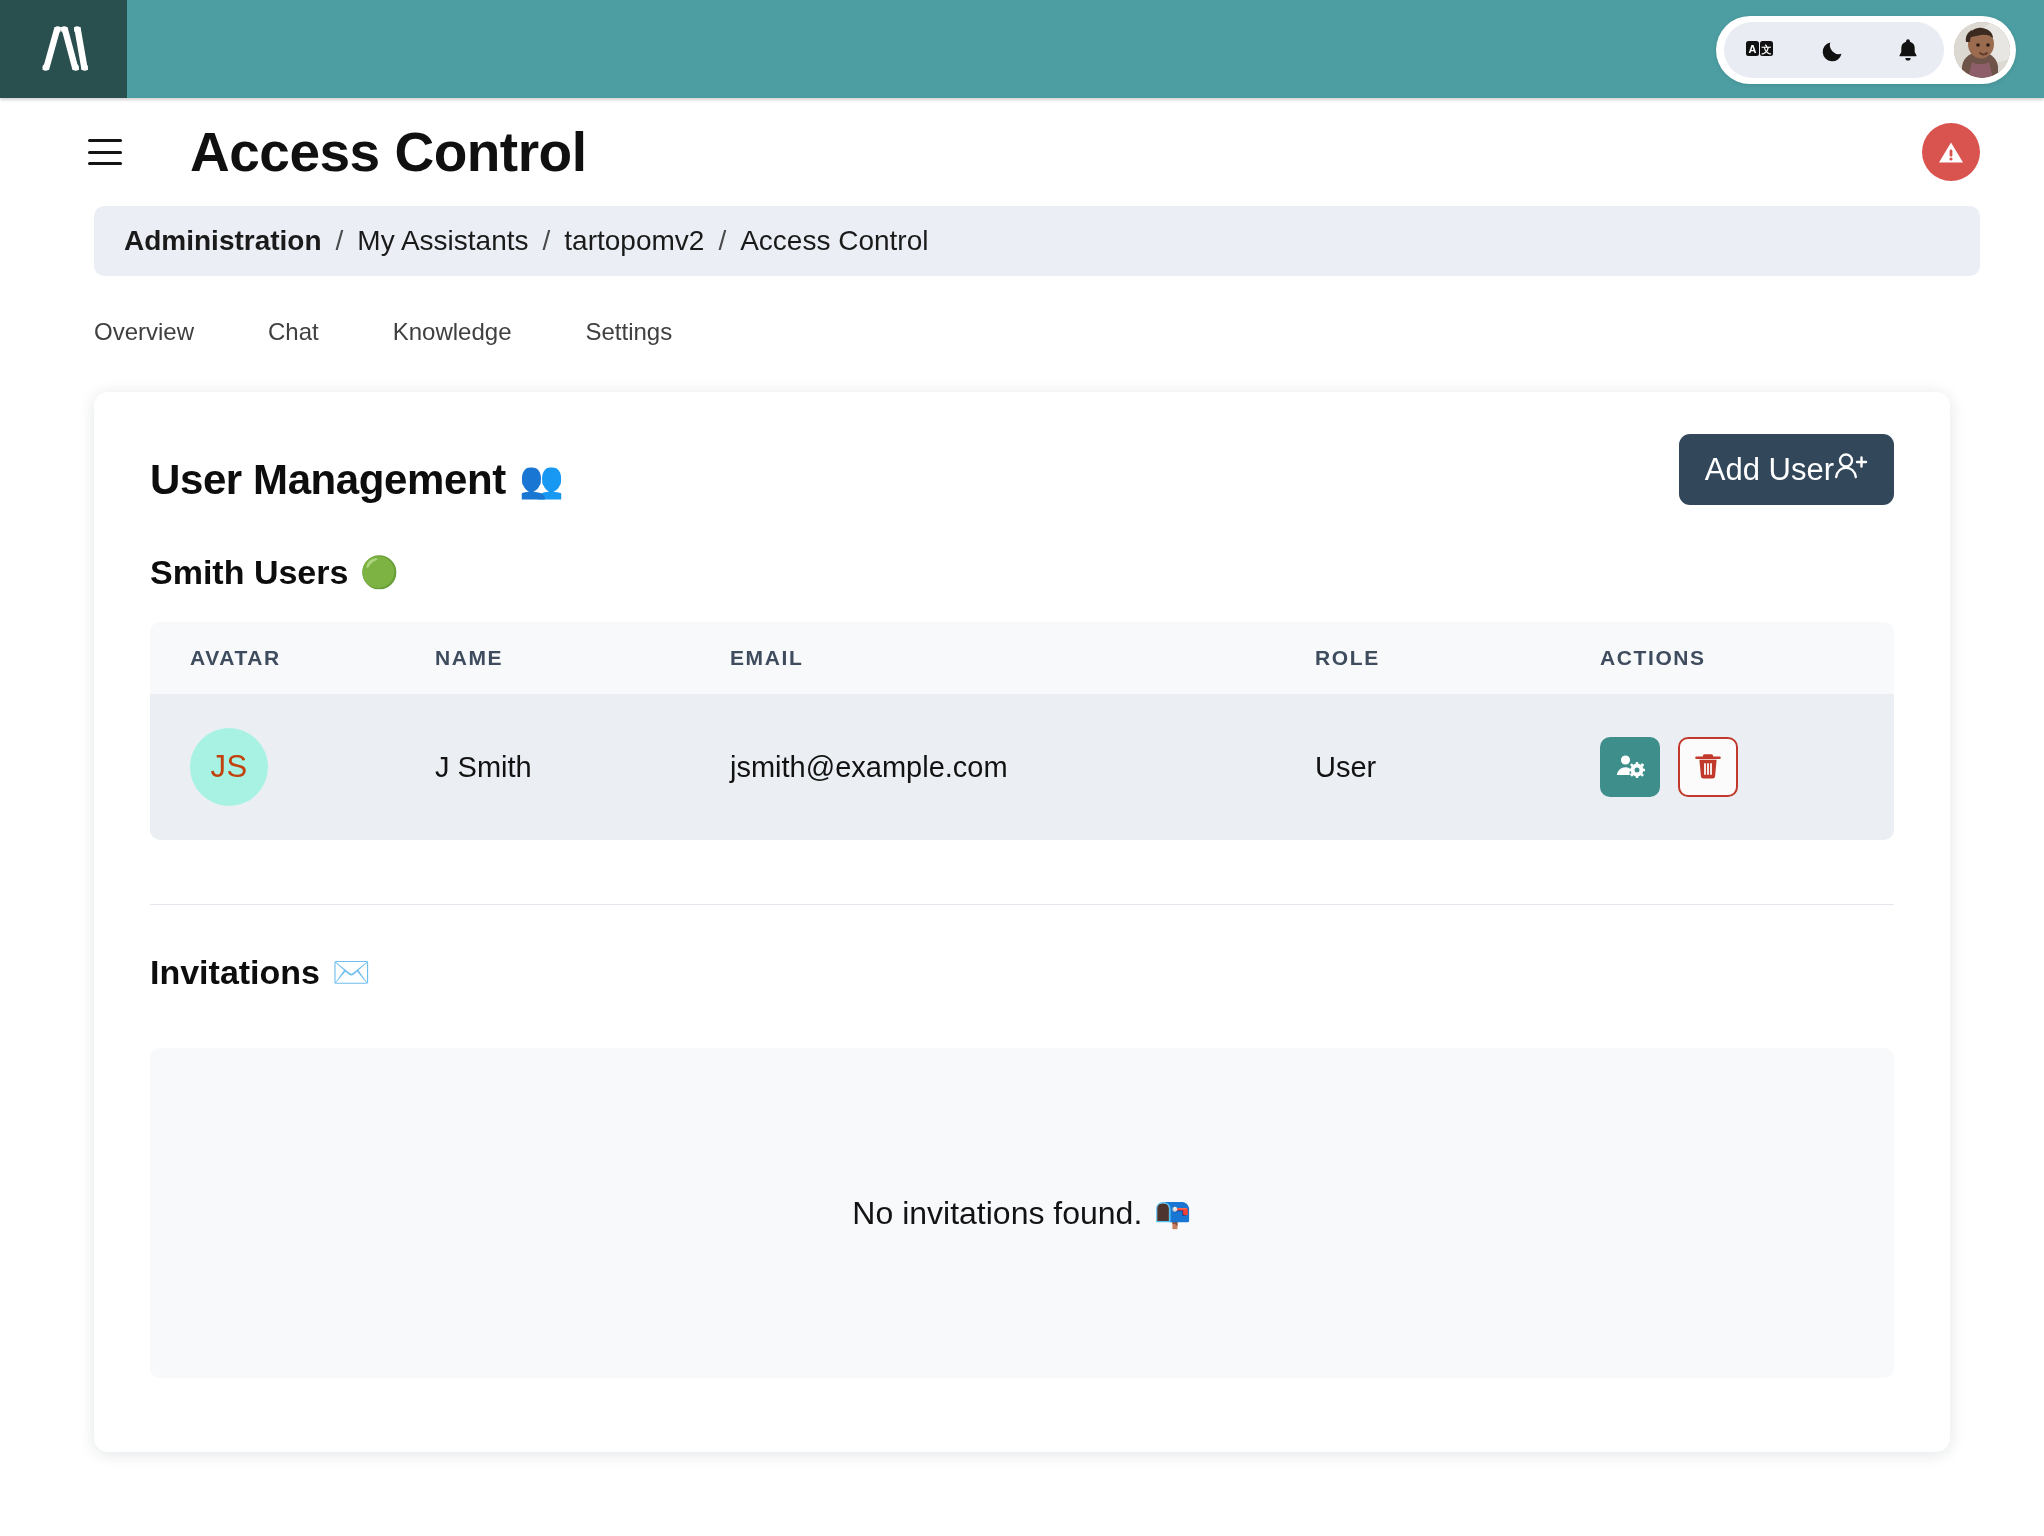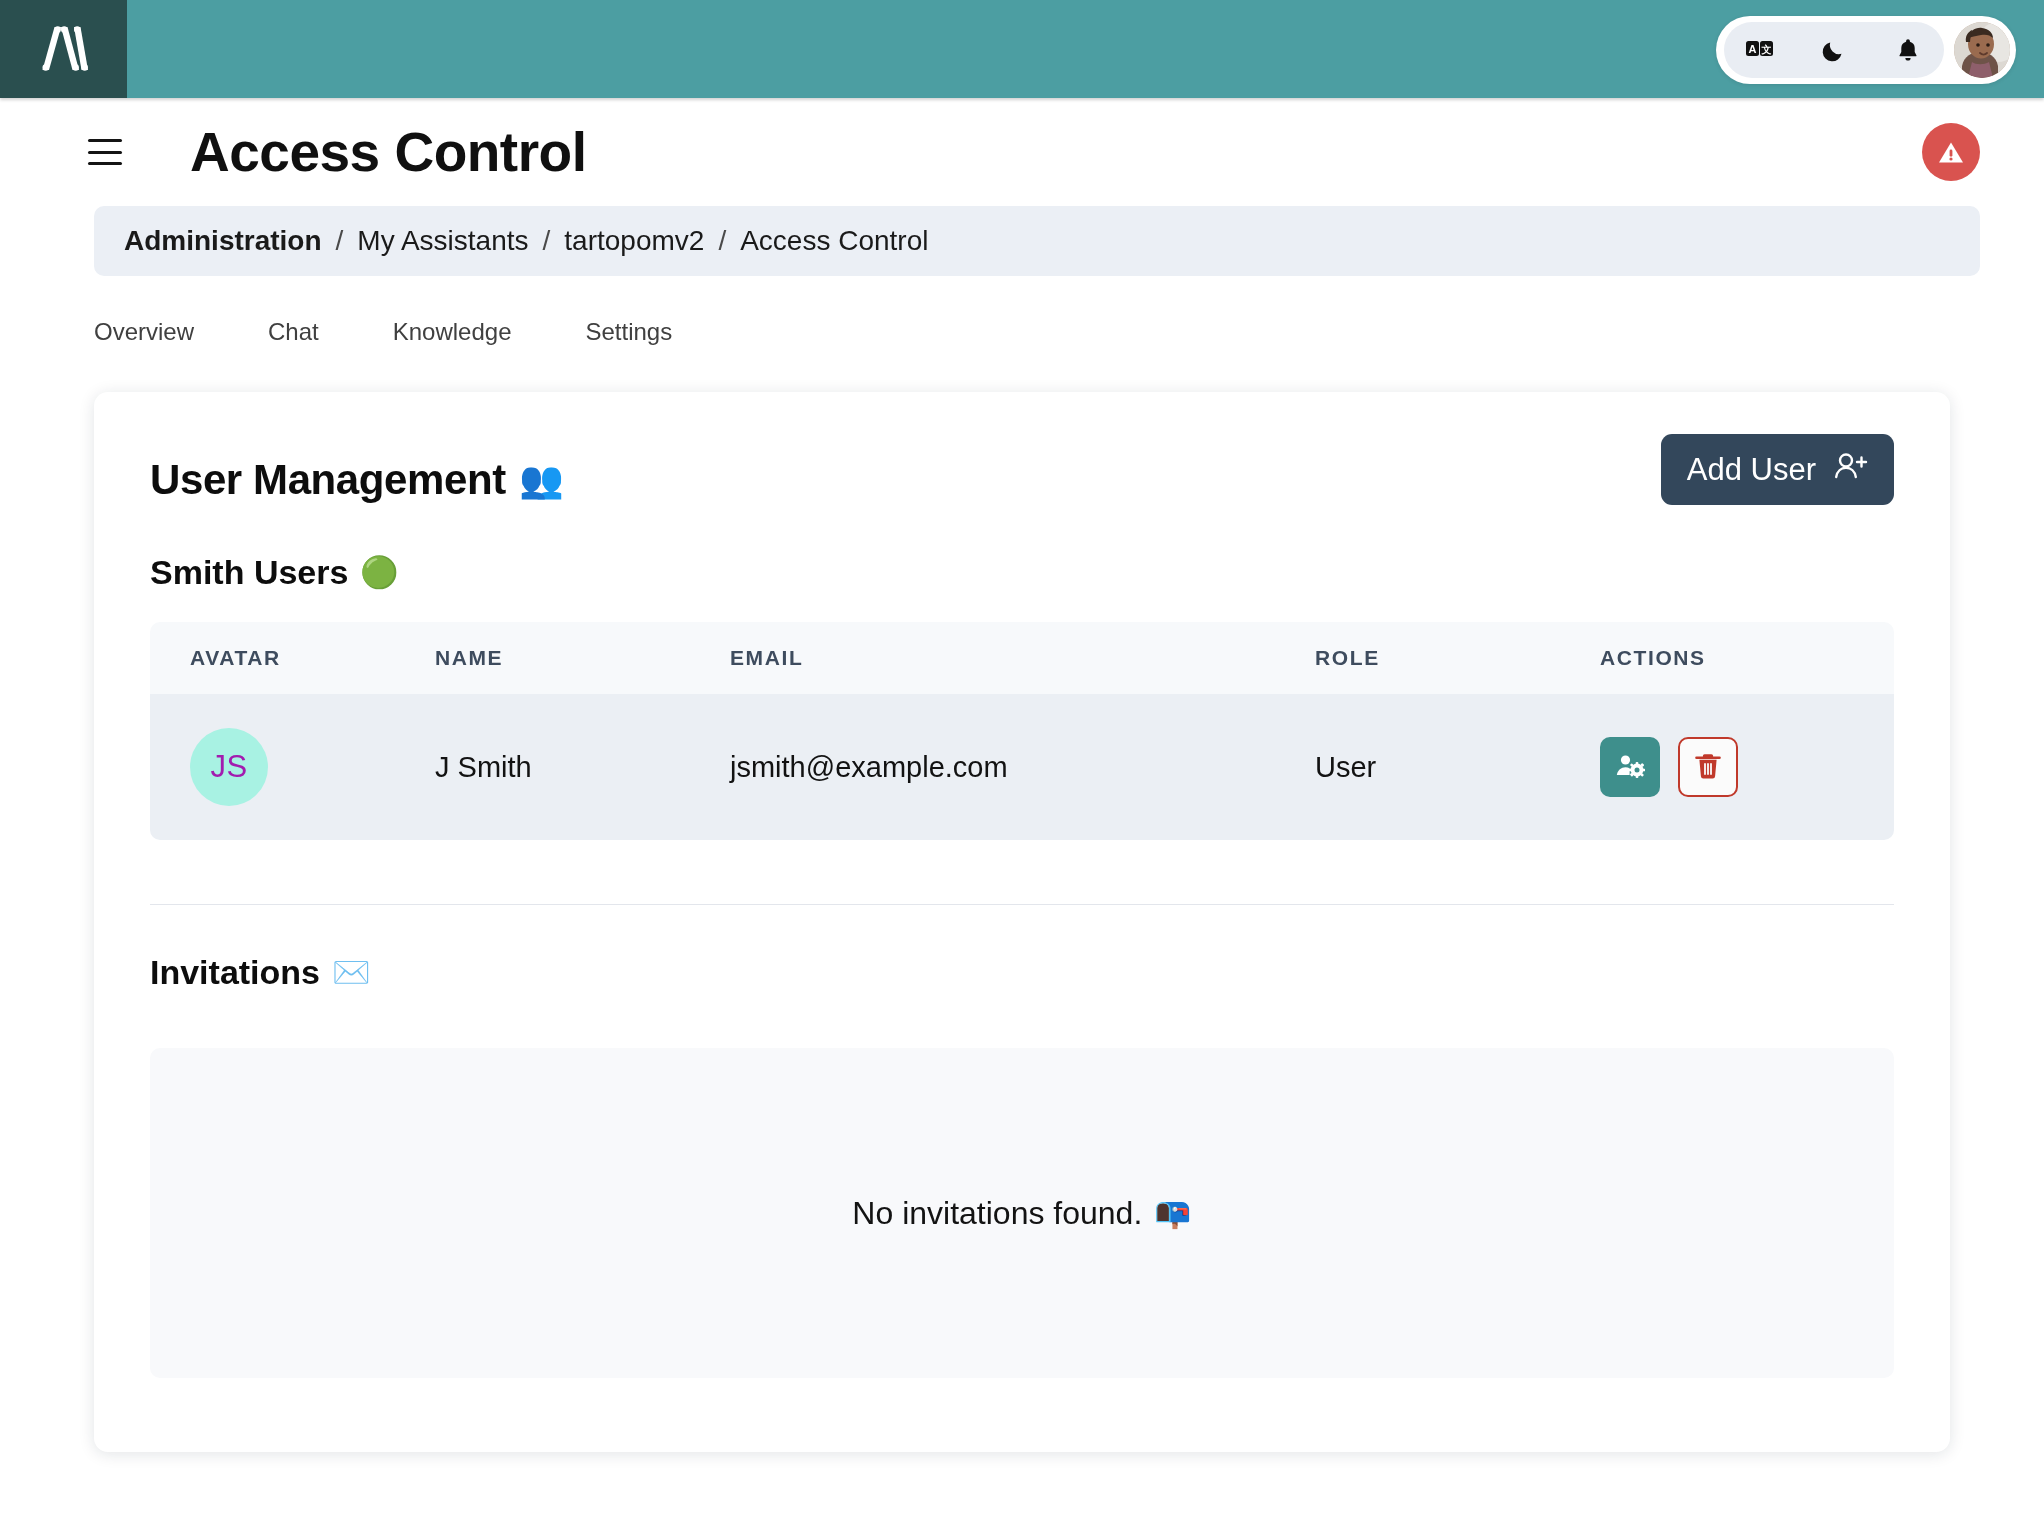--- a/index.html
+++ b/index.html
@@ -184,21 +184,20 @@
     background: #33475B;
     color: #ffffff;
     border: none;
     border-radius: 11px;
     height: 71px;
     padding: 0 26px;
     font-size: 31px;
     font-family: "Liberation Sans", sans-serif;
     display: flex;
     align-items: center;
-    gap: 18px;
     cursor: pointer;
     margin-top: -6px;
   }
 
   .subsection-title {
     margin-top: 48px;
     font-size: 34px;
     font-weight: 700;
     color: #0D0D0D;
     display: flex;
@@ -238,21 +237,21 @@
   .col-avatar { width: 285px; }
   .col-name   { width: 295px; }
   .col-email  { width: 585px; }
   .col-role   { width: 285px; }
   .col-actions{ width: 294px; }
 
   .initials-avatar {
     width: 78px; height: 78px;
     border-radius: 50%;
     background: #A8F2E3;
-    color: #a21caf;
+    color: #c2410c;
     display: flex;
     align-items: center;
     justify-content: center;
     font-size: 31px;
     letter-spacing: 0.5px;
   }
 
   .actions-cell { display: flex; align-items: center; gap: 18px; }
   .btn-manage {
     width: 60px; height: 60px;

